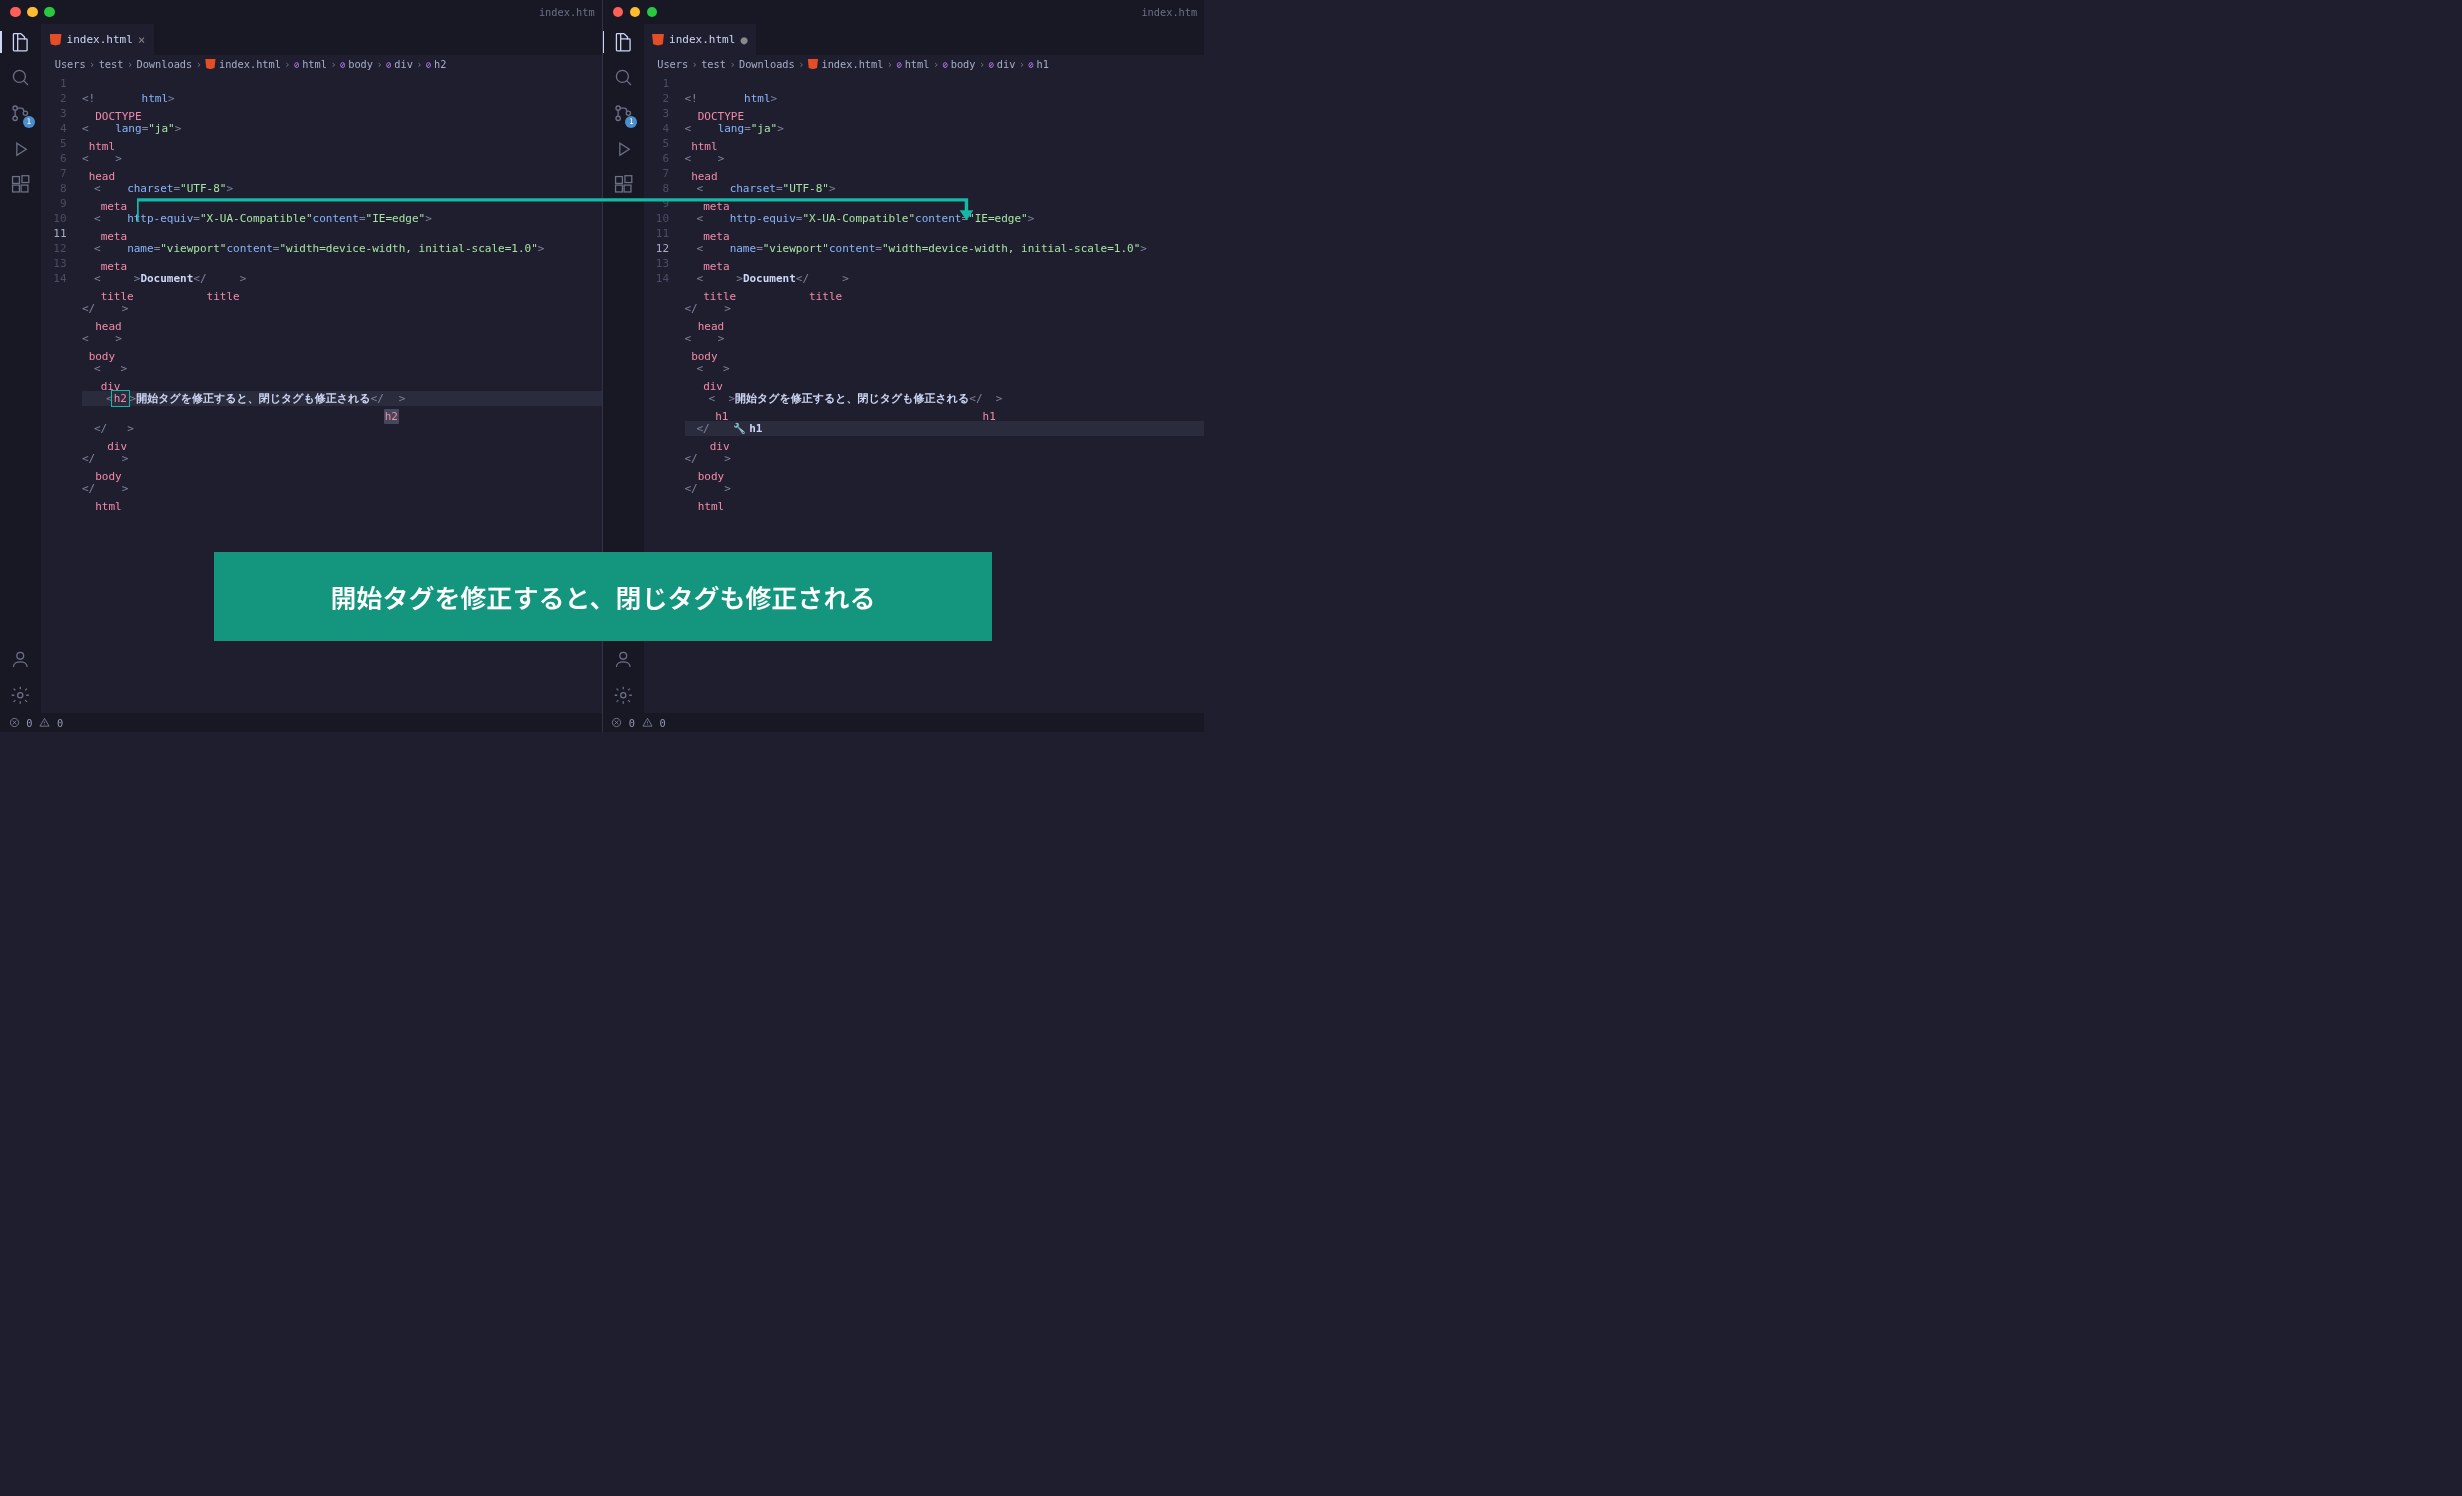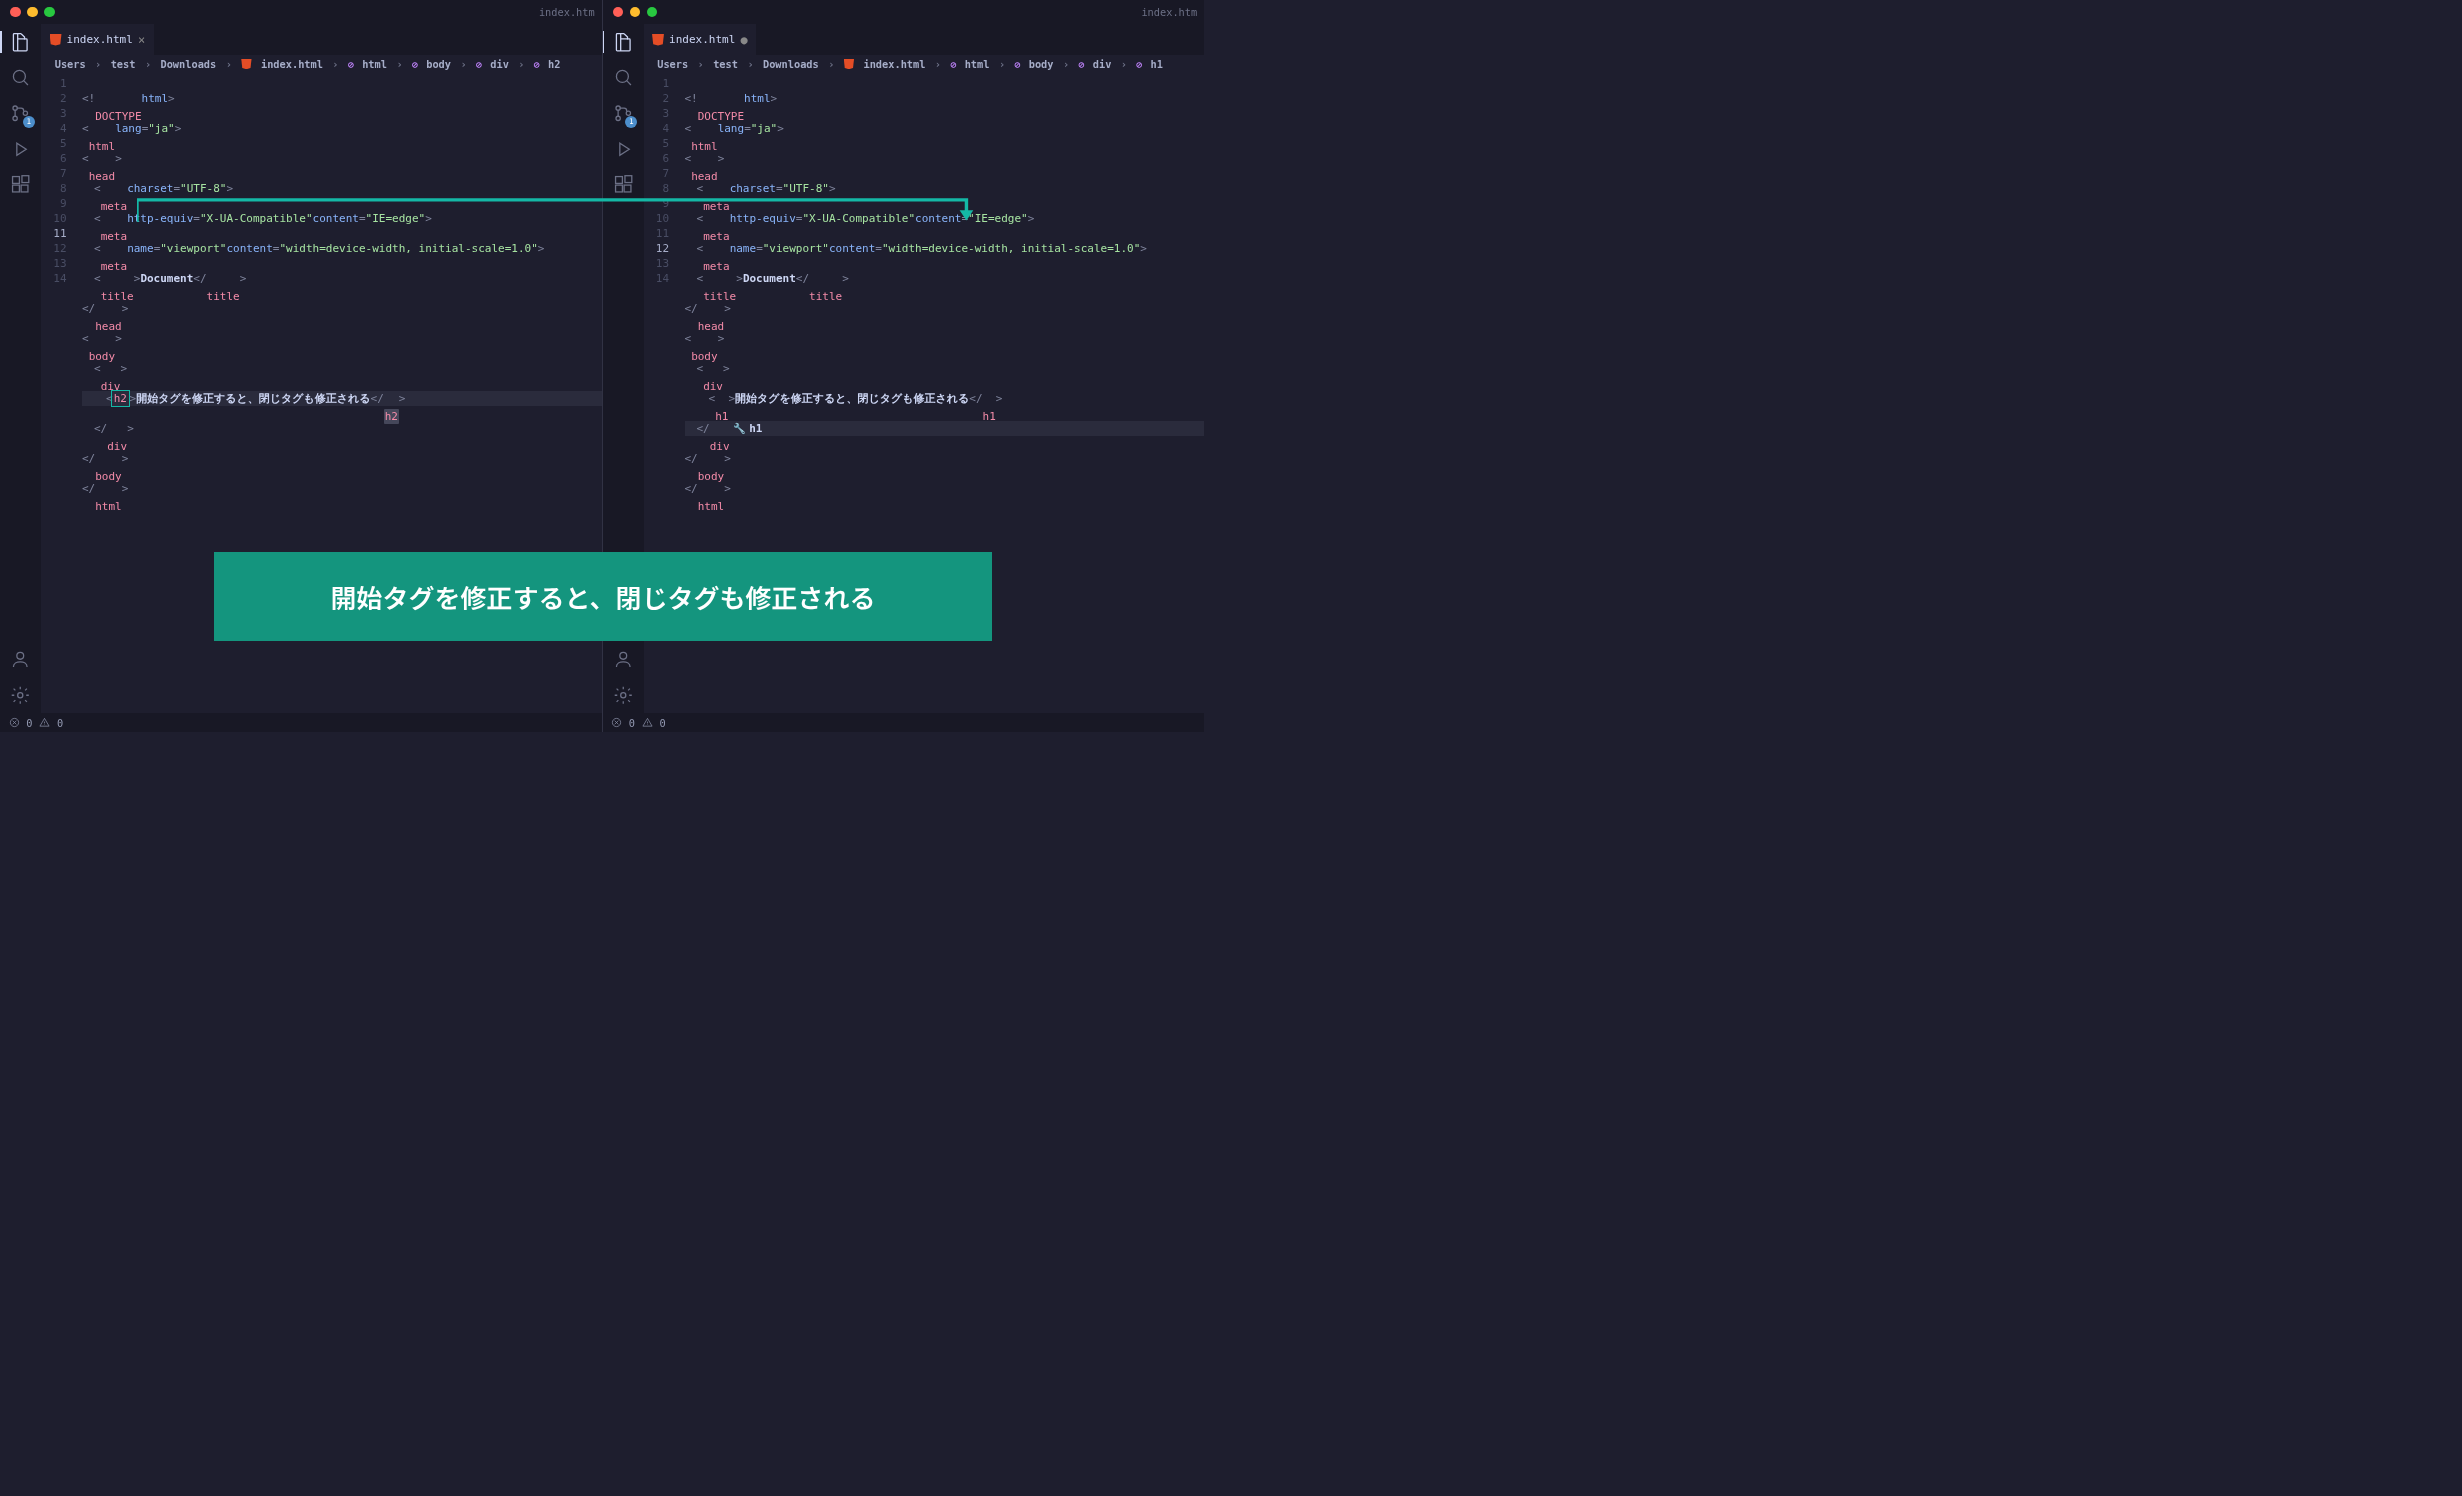--- a/index.html
+++ b/index.html
@@ -133,23 +133,22 @@
 }
 .tab .close, .tab .dot { color: #888; font-size: 12px; }
 .breadcrumbs {
   height: 19px;
   background: #1e1e2e;
   display: flex;
   align-items: center;
   padding-left: 13.7px;
   font-size: 10.3px;
   color: #a6adc8;
-  gap: 6px;
+  gap: 0;
   border-bottom: 0.9px solid #1e1e2e;
-  font-weight: bold;
 }
 .breadcrumbs .sep { color: #6c7086; margin: 0 3.4px; }
 .bc-html5 { width: 10.3px; height: 10.3px; background: #e44d26; display: inline-block; clip-path: polygon(0 0,100% 0,90% 90%,50% 100%,10% 90%); margin-right: 3.4px; vertical-align: -0.9px; }
 .bc-sym { color: #c084fc; margin-right: 2.6px; font-size: 9.4px; }
 .code {
   flex: 1;
   display: flex;
   background: #1e1e2e;
   overflow: hidden;
 }

